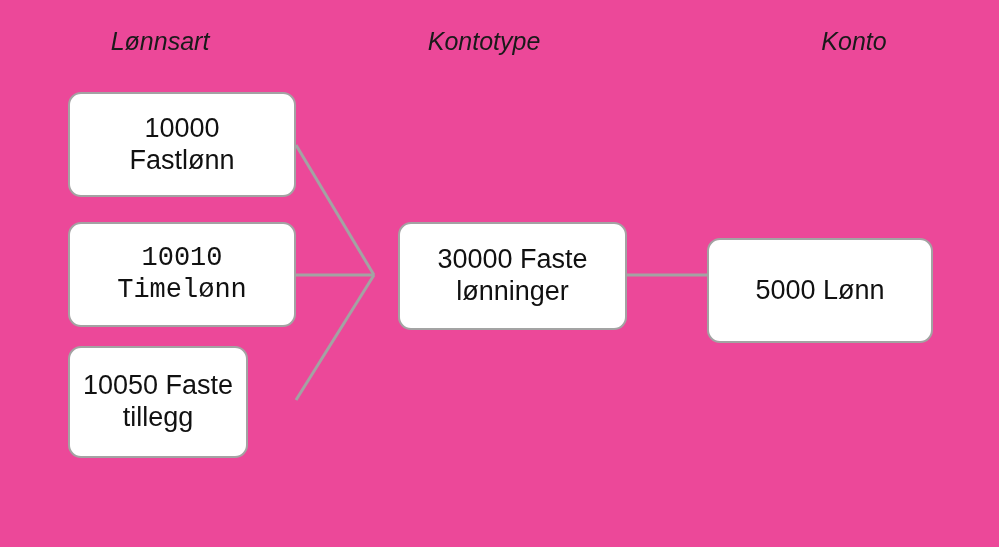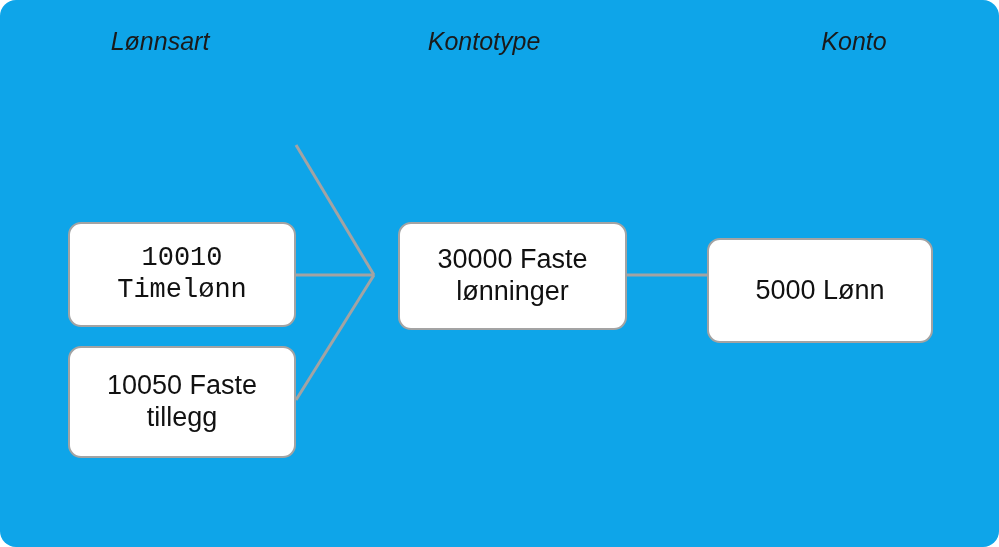--- a/index.html
+++ b/index.html
@@ -53,47 +53,50 @@
     z-index: 2;
   }
   .node .node-label {
     display: block;
     width: 100%;
   }
 </style>
 </head>
 <body>
 
-<div id="canvas" style="background: #0ea5e9; border-radius: 16px;">
+<div id="canvas" style="background: #ec4899;">
 
   <svg id="edges" viewBox="0 0 999 547" xmlns="http://www.w3.org/2000/svg">
     <g stroke="#a3a3a3" stroke-width="3" fill="none" stroke-linecap="butt">
       <line x1="296" y1="145" x2="374" y2="275"></line>
       <line x1="296" y1="275" x2="374" y2="275"></line>
       <line x1="296" y1="400" x2="374" y2="275"></line>
       <line x1="603" y1="275" x2="707" y2="275"></line>
     </g>
   </svg>
 
   <div class="col-header" style="left: 160px; top: 28px; color: rgb(26, 26, 26);">
     <span>Lønnsart</span>
   </div>
   <div class="col-header" style="left: 484px; top: 28px; color: rgb(26, 26, 26);">
     <span>Kontotype</span>
   </div>
   <div class="col-header" style="left: 854px; top: 28px; color: rgb(26, 26, 26);">
     <span>Konto</span>
   </div>
 
+  <div class="node" style="left: 68px; top: 92px; width: 228px; height: 105px; border-color: rgb(163, 163, 163); background: rgb(255, 255, 255); color: rgb(17, 17, 17);">
+    <span class="node-label"><span>10000</span><br><span>Fastlønn</span></span>
+  </div>
 
   <div class="node" style="left: 68px; top: 222px; width: 228px; height: 105px; border-color: rgb(163, 163, 163); background: rgb(255, 255, 255); color: rgb(17, 17, 17); font-family: Liberation Mono, monospace;">
     <span class="node-label"><span>10010</span><br><span>Timelønn</span></span>
   </div>
 
-  <div class="node" style="left: 68px; top: 346px; width: 228px; height: 112px; border-color: rgb(163, 163, 163); background: rgb(255, 255, 255); color: rgb(17, 17, 17);">
+  <div class="node" style="left: 68px; top: 346px; width: 180px; height: 112px; border-color: rgb(163, 163, 163); background: rgb(255, 255, 255); color: rgb(17, 17, 17);">
     <span class="node-label"><span>10050 Faste</span><br><span>tillegg</span></span>
   </div>
 
   <div class="node" style="left: 374px; top: 222px; width: 229px; height: 108px; border-color: rgb(163, 163, 163); background: rgb(255, 255, 255); color: rgb(17, 17, 17); margin-left: 24px;">
     <span class="node-label"><span>30000 Faste</span><br><span>lønninger</span></span>
   </div>
 
   <div class="node" style="left: 707px; top: 238px; width: 226px; height: 105px; border-color: rgb(163, 163, 163); background: rgb(255, 255, 255); color: rgb(17, 17, 17);">
     <span class="node-label"><span>5000 Lønn</span></span>
   </div>

